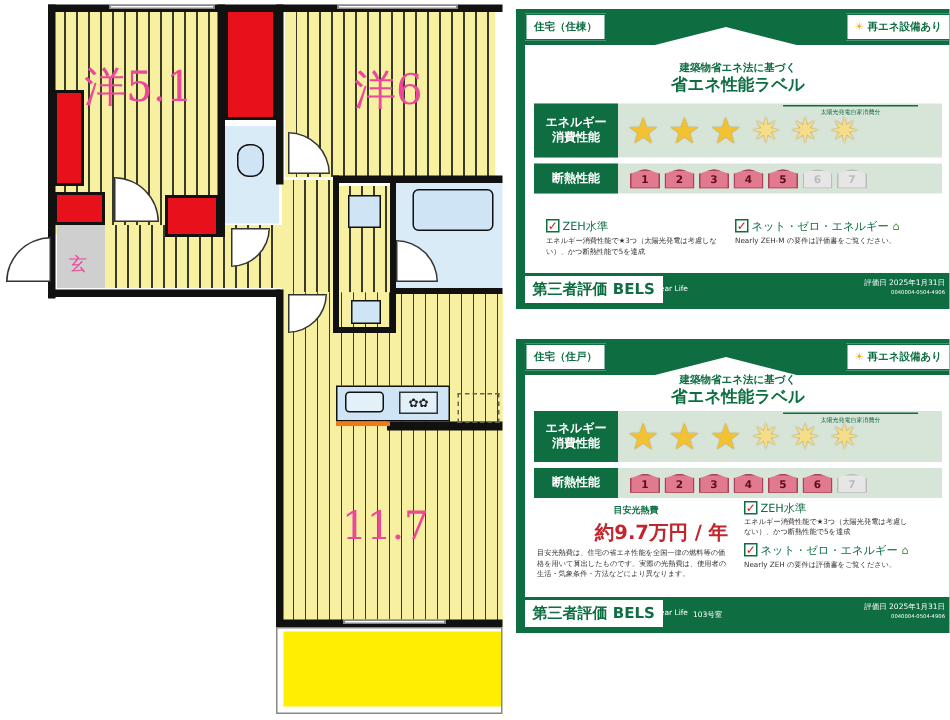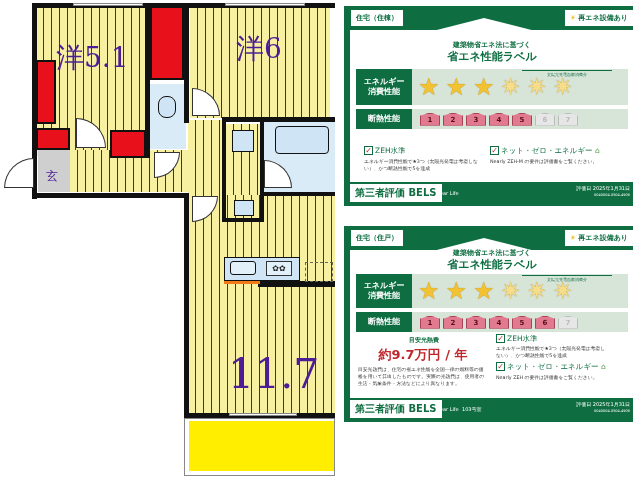--- a/index.html
+++ b/index.html
@@ -10,21 +10,21 @@
   .plan { position: absolute; left: 0; top: 0; width: 335px; height: 480px; }
   .stripes {
     background-color: #f7f0a0;
     background-image: repeating-linear-gradient(90deg, #f7f0a0 0 7px, #3a3a2a 7px 8px);
   }
   .wall { position: absolute; background: #111; }
   .room { position: absolute; }
   .red { position: absolute; background: #e8101a; border: 2px solid #111; }
   .blue { position: absolute; background: #cfe4f4; border: 2px solid #111; }
   .door-arc { position: absolute; background: #fff; border: 1px solid #333; }
-  .label-big { position: absolute; font-family: "DejaVu Serif", serif; color: #4c1d95; line-height: 1; }
+  .label-big { position: absolute; font-family: "DejaVu Serif", serif; color: #ec4899; line-height: 1; }
   .window { position: absolute; background: #fff; border: 1px solid #888; }
 
   
   .bels { position: absolute; left: 344px; width: 296px; background: #0e6e42; }
   .bels .inner { position: absolute; left: 6px; right: 6px; top: 6px; background: #fff; }
   .bels-top { position: absolute; top: 3px; left: 6px; right: 6px; height: 20px; }
   .tag { position: absolute; background: #fff; font-size: 7px; color: #0e6e42; padding: 3px 5px; border: 1px solid #0e6e42; font-weight: bold; }
   .tag.left { left: 0; top: 0; }
   .tag.right { right: 0; top: 0; }
   .subtitle { position: absolute; width: 100%; text-align: center; font-size: 7px; color: #0e6e42; font-weight: bold; }
@@ -112,22 +112,22 @@
     <div style="position:absolute;left:266px;top:261px;width:26px;height:15px;border:1px solid #333;background:#e2f0fa;font-size:8px;text-align:center;line-height:14px;color:#222;">✿✿</div>
     <div class="wall" style="left:258px;top:281px;width:77px;height:6px;"></div>
     <div style="position:absolute;left:305px;top:262px;width:28px;height:20px;border:1px dashed #665;"></div>
     <div style="position:absolute;left:224px;top:281px;width:36px;height:3px;background:#f07a18;"></div>
 
     <div style="position:absolute;left:184px;top:418px;width:151px;height:58px;border:1px solid #888;background:#fff;">
       <div style="position:absolute;left:4px;top:2px;right:0;bottom:4px;background:#ffee00;"></div>
     </div>
 
     <div class="label-big" style="left:56px;top:44px;font-size:28px;">洋5.1</div>
-    <div class="label-big" style="left:236px;top:35px;font-size:28px;text-align:right;">洋6</div>
-    <div class="label-big" style="left:228px;top:354px;font-size:41px;">11.7</div>
+    <div class="label-big" style="left:236px;top:46px;font-size:28px;text-align:right;">洋6</div>
+    <div class="label-big" style="left:228px;top:338px;font-size:26px;">11.7</div>
   </div>
 
   <div class="bels" style="top:6px;height:200px;">
     <div class="inner" style="top:24px;bottom:24px;"></div>
     <svg style="position:absolute;left:6px;top:6px;" width="268" height="40" viewBox="0 0 268 40">
       <polygon points="0,40 134,6 268,40" fill="#fff"></polygon>
     </svg>
     <div class="bels-top">
       <div class="tag left">住宅（住棟）</div>
       <div class="tag right"><span style="color:#e9b21c;">☀</span> <span>再エネ設備あり</span></div>
@@ -216,21 +216,21 @@
         <div class="house">2</div>
         <div class="house">3</div>
         <div class="house">4</div>
         <div class="house">5</div>
         <div class="house">6</div>
         <div class="house off">7</div>
       </div>
     </div>
 
     <div class="cost-head" style="left:20px;top:110px;width:120px;">目安光熱費</div>
-    <div class="cost" style="left:14px;top:120px;width:130px;">約9.7万円 / 年</div>
+    <div class="cost" style="left:32px;top:120px;width:130px;">約9.7万円 / 年</div>
     <div class="small" style="left:14px;top:140px;width:130px;">目安光熱費は、住宅の省エネ性能を全国一律の燃料等の価格を用いて算出したものです。実際の光熱費は、使用者の生活・気象条件・方法などにより異なります。</div>
 
     <div class="check-line" style="left:152px;top:108px;"><span class="chk">✓</span><span>ZEH水準</span></div>
     <div class="small" style="left:152px;top:119px;width:112px;">エネルギー消費性能で★3つ（太陽光発電は考慮しない）、かつ断熱性能で5を達成</div>
     <div class="check-line" style="left:152px;top:136px;"><span class="chk">✓</span><span>ネット・ゼロ・エネルギー</span> <span style="color:#4a9a3a;">⌂</span></div>
     <div class="small" style="left:152px;top:148px;width:112px;">Nearly ZEH の要件は評価書をご覧ください。</div>
 
     <div class="footer">
       <div class="bels-logo">第三者評価 BELS</div>
       <div class="foot-text" style="left:86px;top:6px;">Dear Life</div>

